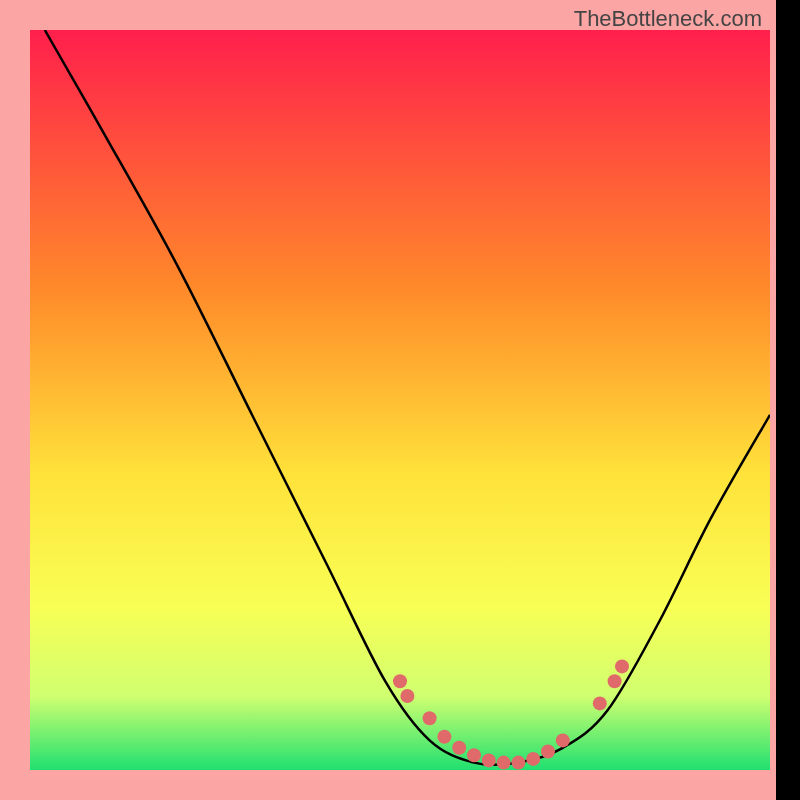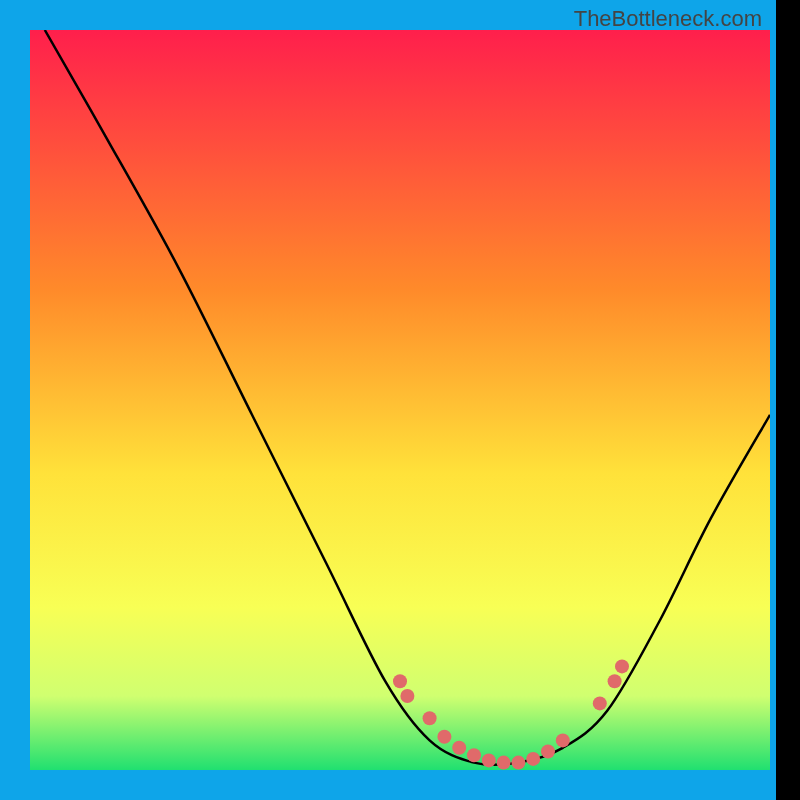--- a/index.html
+++ b/index.html
@@ -8,21 +8,21 @@
   background: #000;
   width: 800px;
   height: 800px;
   overflow: hidden;
   font-family: Arial, sans-serif;
 }
 .container {
   position: relative;
   width: 776px;
   height: 800px;
-  background: #0ea5e9;
+  background: #fca5a5;
 }
 .watermark {
   position: absolute;
   top: 6px;
   right: 14px;
   color: #444;
   font-size: 22px;
   font-weight: normal;
   z-index: 10;
 }

